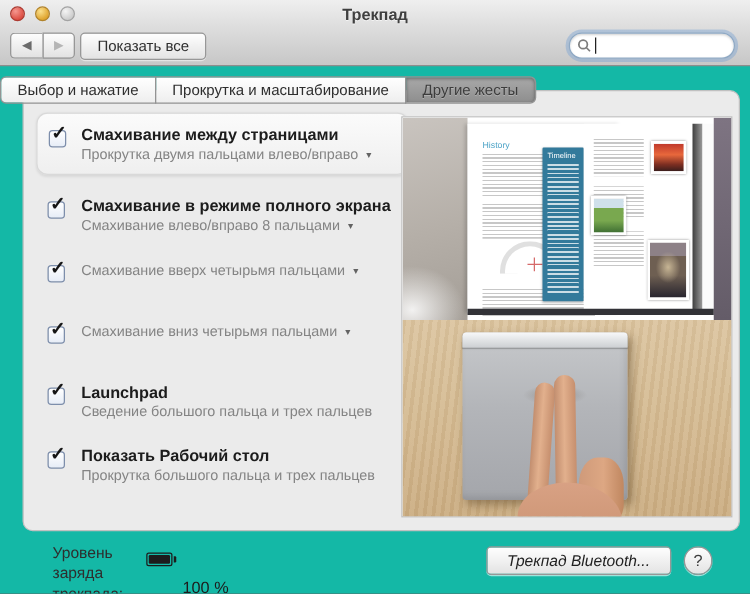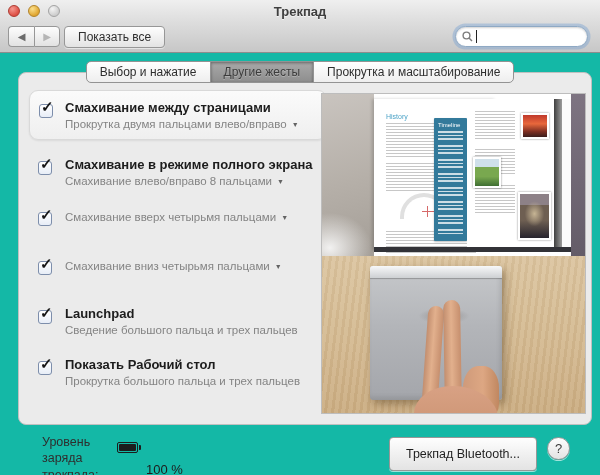--- a/index.html
+++ b/index.html
@@ -44,21 +44,21 @@
     box-shadow:0 0 0 2.5px rgba(125,165,210,.45), inset 0 1px 2px rgba(0,0,0,.18);
     display:flex;align-items:center;padding:0 6px;
   }
   .search-icon{width:11px;height:11px;flex:0 0 auto;}
   .caret{width:1px;height:13px;background:#222;margin-left:3px;}
   .searchwrap input{
     border:none;outline:none;flex:1;min-width:0;font-size:12px;background:transparent;
     font-family:"Liberation Sans",sans-serif;
   }
   
-  .tabs{position:absolute;top:61px;left:0;width:100%;display:flex;justify-content:center;z-index:3;}
+  .tabs{position:absolute;top:61px;left:0;width:100%;display:flex;z-index:3;}
   .tab{
     height:22px;line-height:20px;padding:0 13px;font-size:12px;color:#2e2e2e;
     border:1px solid #939393;background:linear-gradient(#ffffff,#eeeeee);
     margin-left:-1px;font-family:"Liberation Sans",sans-serif;
   }
   .tab:first-child{border-radius:5px 0 0 5px;margin-left:0;}
   .tab:last-child{border-radius:0 5px 5px 0;}
   .tab.selected{
     background:linear-gradient(#a9a9a9,#8e8e8e);color:#3c3c3c;
     box-shadow:inset 0 1px 3px rgba(0,0,0,.4);text-shadow:0 1px 0 rgba(255,255,255,.25);
@@ -188,24 +188,25 @@
     position:absolute;left:92px;top:130px;width:84px;height:60px;border-radius:46% 54% 0 0;
     background:linear-gradient(180deg,#d8a184,#c8906d);
   }
   
   .battery-label{position:absolute;left:42px;top:434px;width:86px;font-size:12.5px;color:#2e2e2e;line-height:1.3;}
   .battery-icon{position:absolute;left:117px;top:442px;width:21px;height:11px;border:1.5px solid #1c1c1c;border-radius:2px;}
   .battery-icon .fill{position:absolute;left:1px;top:1px;right:1px;bottom:1px;background:#1c1c1c;border-radius:1px;}
   .battery-icon .nub{position:absolute;right:-4px;top:2px;width:2.5px;height:4.5px;background:#1c1c1c;border-radius:0 1px 1px 0;}
   .battery-value{position:absolute;left:146px;top:440px;font-size:13px;color:#1c1c1c;margin-top:22px;}
   .bt-button{
-    position:absolute;right:63px;top:437px;height:34px;padding:0 16px;
+    position:absolute;right:63px;top:437px;height:23px;padding:0 16px;
     border:1px solid #979797;border-radius:4px;background:linear-gradient(#fefefe,#e3e3e3);
     font-size:12.5px;color:#1f1f1f;font-family:"Liberation Sans",sans-serif;
     box-shadow:0 1px 0 rgba(255,255,255,.6);
+    font-style:italic;
   }
   .help-button{
     position:absolute;right:30px;top:437px;width:23px;height:23px;border-radius:50%;
     border:1px solid #979797;background:linear-gradient(#fefefe,#e3e3e3);
     font-size:13px;color:#3c3c3c;text-align:center;line-height:21px;padding:0;
     font-family:"Liberation Sans",sans-serif;box-shadow:0 1px 0 rgba(255,255,255,.6);
   }
 </style>
 </head>
 <body>
@@ -235,22 +236,22 @@
         <circle cx="4.5" cy="4.5" r="3.4" fill="none" stroke="#7d7d7d" stroke-width="1.4"></circle>
         <line x1="7" y1="7" x2="10" y2="10" stroke="#7d7d7d" stroke-width="1.4"></line>
       </svg>
       <span class="caret"></span>
       <input type="text" placeholder="" style="">
     </div>
   </div>
 
   <div class="tabs">
     <button class="tab">Выбор и нажатие</button>
+    <button class="tab">Прокрутка и масштабирование</button>
     <button class="tab selected">Другие жесты</button>
-    <button class="tab">Прокрутка и масштабирование</button>
   </div>
 
   <div class="panel">
 
     <div class="glist">
 
       <div class="gitem selected">
         <span class="chk">
           <span class="mark">✓</span>
         </span>

